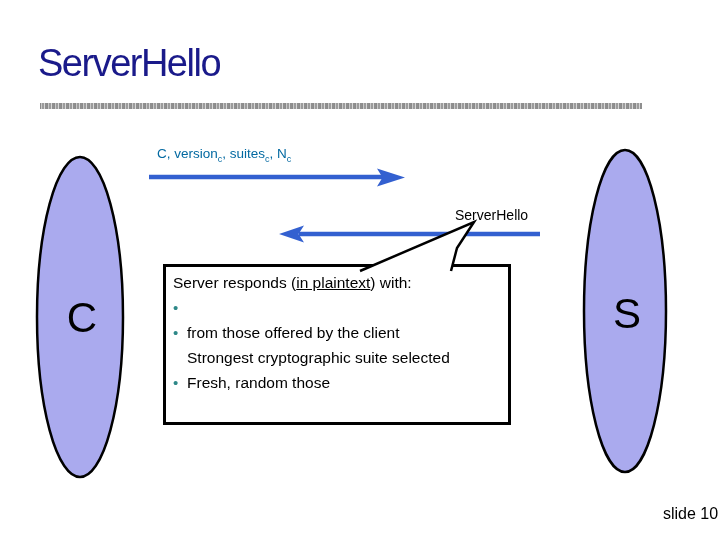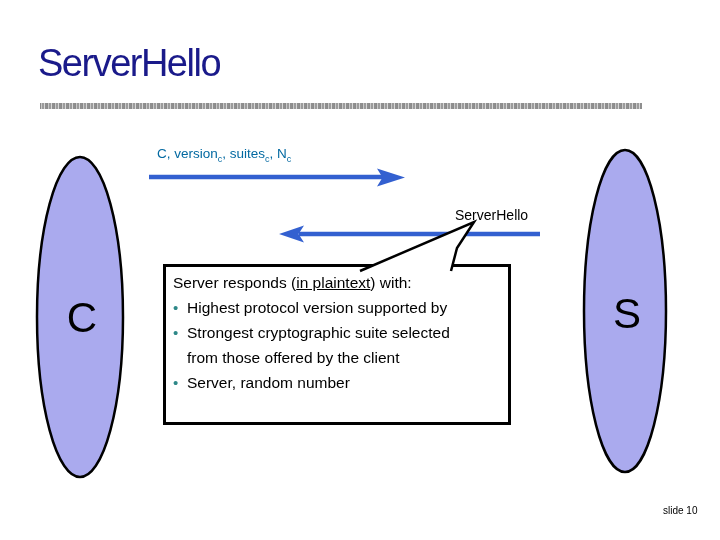--- a/index.html
+++ b/index.html
@@ -63,21 +63,21 @@
   .bullet-item{display:flex;}
   .bullet-glyph{
     width:14px;flex:0 0 14px;color:#2e8888;font-size:15px;
   }
   .bullet-lines{flex:1;}
   .bullet-lines span{display:block;}
   .bullet-lines span:empty{display:none;}
 
   
   .slide-number{
-    left:663px;top:505px;font-size:10px;color:#000;white-space:nowrap;
+    left:663px;top:505px;font-size:16px;color:#000;white-space:nowrap;
   }
 </style>
 </head>
 <body>
 
 <div class="abs slide-title">ServerHello</div>
 
 <div class="abs divider"></div>
 
 <svg class="abs layer" viewBox="0 0 720 540" xmlns="http://www.w3.org/2000/svg">
@@ -99,36 +99,35 @@
 <div class="abs msg1-label"><span>C, version</span><sub>c</sub><span>, suites</span><sub>c</sub><span>, N</span><sub>c</sub></div>
 
 <div class="abs msg2-label">ServerHello</div>
 
 <div class="abs callout-box">
   <div><span>Server responds (</span><span class="uline">in plaintext</span><span>) with:</span></div>
 
   <div class="bullet-item">
     <span class="bullet-glyph">•</span>
     <span class="bullet-lines">
-      <span>Highest protocol version supported by</span>
     </span>
   </div>
 
   <div class="bullet-item">
     <span class="bullet-glyph">•</span>
     <span class="bullet-lines">
+      <span>from those offered by the client</span>
       <span>Strongest cryptographic suite selected</span>
-      <span>from those offered by the client</span>
     </span>
   </div>
 
   <div class="bullet-item">
     <span class="bullet-glyph">•</span>
     <span class="bullet-lines">
-      <span>Server, random number</span>
+      <span>Fresh, random those</span>
 
     </span>
   </div>
 </div>
 
 <svg class="abs pointer-layer" viewBox="0 0 720 540" xmlns="http://www.w3.org/2000/svg">
   <path d="M 360 271 L 474 222 L 457 248 L 451 271" fill="#ffffff" stroke="#000000" stroke-width="2.5" stroke-linejoin="miter"></path>
 </svg>
 
 <div class="abs slide-number">slide 10</div>

